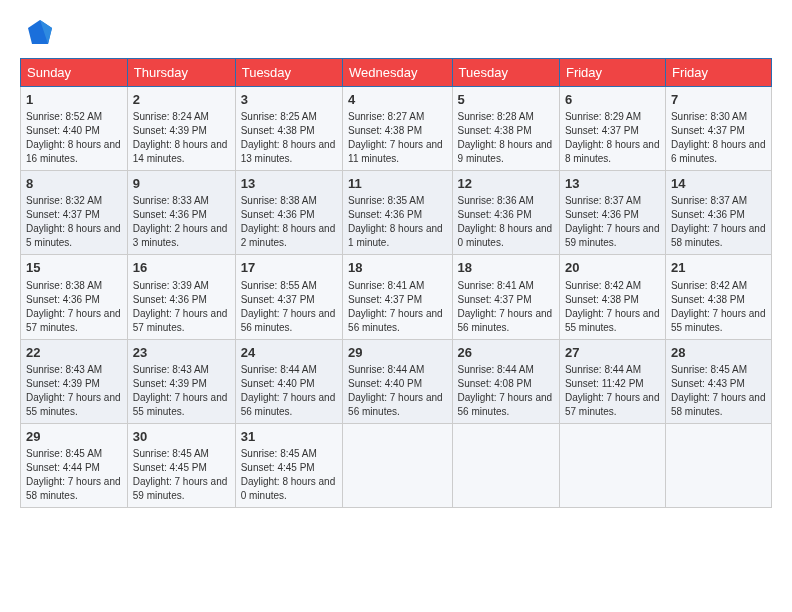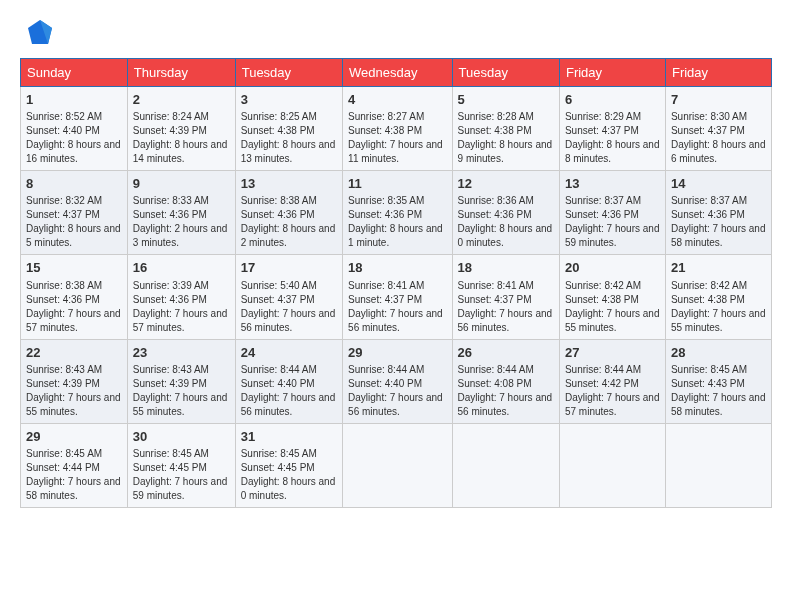--- a/index.html
+++ b/index.html
@@ -222,21 +222,21 @@
             <div class="day-info">Daylight: 7 hours and 57 minutes.</div>
           </td>
           <td>
             <span class="day-num">16</span>
             <div class="day-info">Sunrise: 3:39 AM</div>
             <div class="day-info">Sunset: 4:36 PM</div>
             <div class="day-info">Daylight: 7 hours and 57 minutes.</div>
           </td>
           <td>
             <span class="day-num">17</span>
-            <div class="day-info">Sunrise: 5:40 AM</div>
+            <div class="day-info">Sunrise: 8:55 AM</div>
             <div class="day-info">Sunset: 4:37 PM</div>
             <div class="day-info">Daylight: 7 hours and 56 minutes.</div>
           </td>
           <td>
             <span class="day-num">18</span>
             <div class="day-info">Sunrise: 8:41 AM</div>
             <div class="day-info">Sunset: 4:37 PM</div>
             <div class="day-info">Daylight: 7 hours and 56 minutes.</div>
           </td>
           <td>
@@ -285,21 +285,21 @@
           </td>
           <td>
             <span class="day-num">26</span>
             <div class="day-info">Sunrise: 8:44 AM</div>
             <div class="day-info">Sunset: 4:08 PM</div>
             <div class="day-info">Daylight: 7 hours and 56 minutes.</div>
           </td>
           <td>
             <span class="day-num">27</span>
             <div class="day-info">Sunrise: 8:44 AM</div>
-            <div class="day-info">Sunset: 4:42 PM</div>
+            <div class="day-info">Sunset: 11:42 PM</div>
             <div class="day-info">Daylight: 7 hours and 57 minutes.</div>
           </td>
           <td>
             <span class="day-num">28</span>
             <div class="day-info">Sunrise: 8:45 AM</div>
             <div class="day-info">Sunset: 4:43 PM</div>
             <div class="day-info">Daylight: 7 hours and 58 minutes.</div>
           </td>
         </tr>
         <tr>

